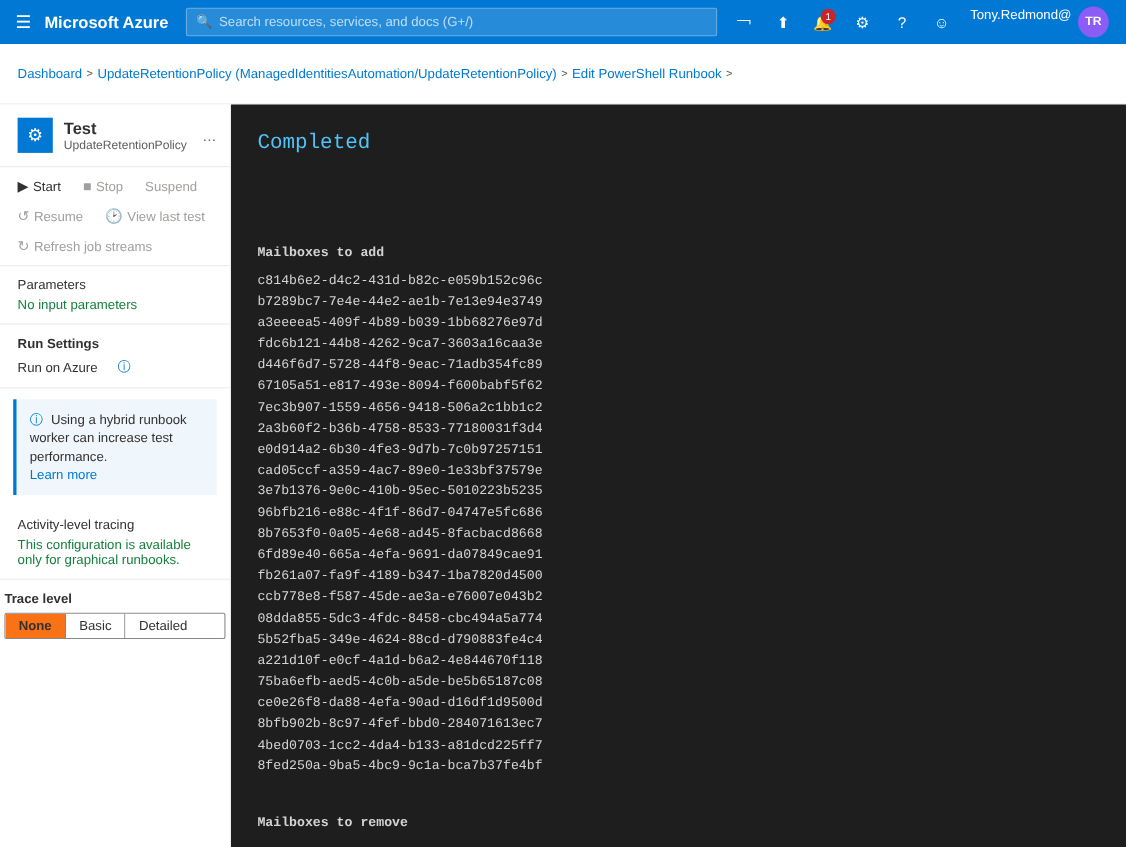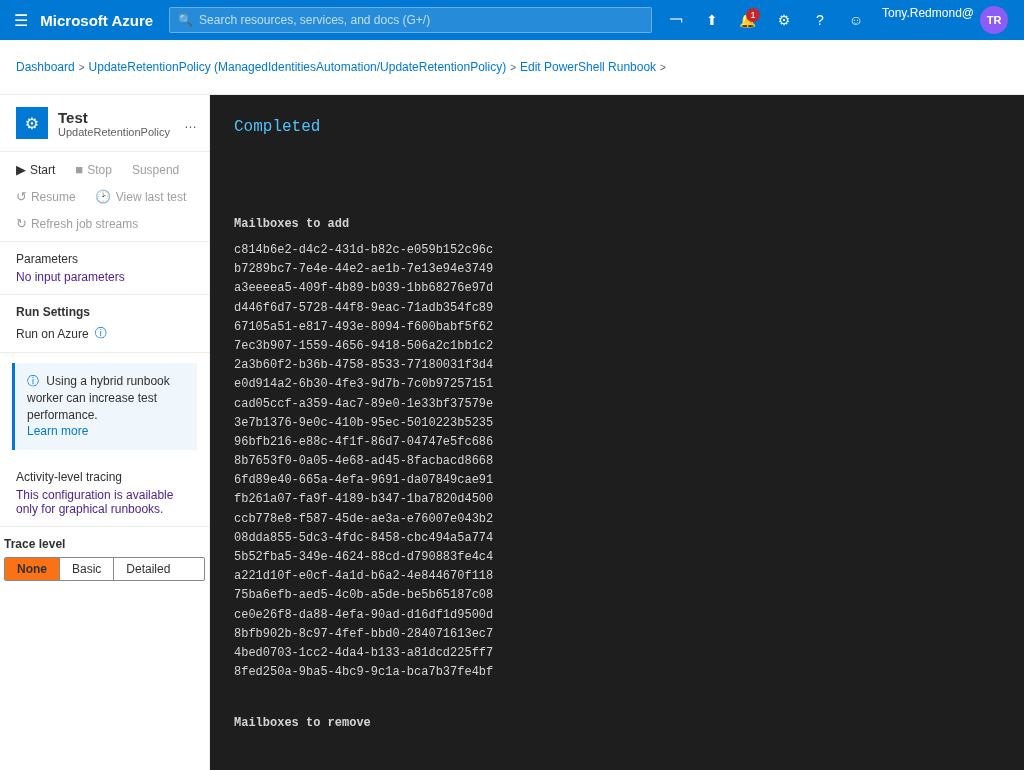--- a/index.html
+++ b/index.html
@@ -173,31 +173,31 @@
     }
     .toolbar-btn.disabled { color: #a19f9d; cursor: default; }
     .toolbar-btn-icon { font-size: 13px; }
 
     
     .settings-section {
       padding: 10px 16px;
       border-bottom: 1px solid #edebe9;
     }
     .settings-label { font-size: 12px; font-weight: 400; margin-bottom: 4px; }
-    .settings-value { font-size: 12px; color: #4c1d95; }
+    .settings-value { font-size: 12px; color: #15803d; }
 
     .run-settings-section {
       padding: 10px 16px;
       border-bottom: 1px solid #edebe9;
     }
     .run-settings-label { font-size: 12px; font-weight: 700; margin-bottom: 6px; }
     .run-on-row {
       display: flex;
       align-items: center;
-      gap: 6px;
+      gap: 18px;
       font-size: 12px;
       text-align: center;
     }
     .info-icon { color: #0078d4; font-size: 12px; }
 
     
     .info-box {
       margin: 10px 12px;
       padding: 10px 12px;
       background: #eff6fc;
@@ -246,21 +246,21 @@
       font-size: 12px;
       color: #d4d4d4;
       line-height: 1.5;
     }
     .output-area::-webkit-scrollbar { width: 8px; }
     .output-area::-webkit-scrollbar-track { background: #2d2d2d; }
     .output-area::-webkit-scrollbar-thumb { background: #555; border-radius: 0; }
 
     .output-completed {
       color: #4fc3f7;
-      font-size: 16px;
+      font-size: 19px;
       font-weight: 500;
       margin-bottom: 20px;
     }
 
     .output-section-header {
       color: #d4d4d4;
       font-weight: 600;
       margin-top: 16px;
       margin-bottom: 8px;
       font-size: 12px;
@@ -388,20 +388,21 @@
     <div class="output-area" id="output-area">
       <div class="output-completed">Completed</div>
 
       <div style="height:40px;"></div>
 
       <div class="output-section-header">Mailboxes to add</div>
       <div id="mailboxes-add-list">
           <div class="output-line">c814b6e2-d4c2-431d-b82c-e059b152c96c</div>
           <div class="output-line">b7289bc7-7e4e-44e2-ae1b-7e13e94e3749</div>
           <div class="output-line">a3eeeea5-409f-4b89-b039-1bb68276e97d</div>
+          <div class="output-line">fdc6b121-44b8-4262-9ca7-3603a16caa3e</div>
           <div class="output-line">d446f6d7-5728-44f8-9eac-71adb354fc89</div>
           <div class="output-line">67105a51-e817-493e-8094-f600babf5f62</div>
           <div class="output-line">7ec3b907-1559-4656-9418-506a2c1bb1c2</div>
           <div class="output-line">2a3b60f2-b36b-4758-8533-77180031f3d4</div>
           <div class="output-line">e0d914a2-6b30-4fe3-9d7b-7c0b97257151</div>
           <div class="output-line">cad05ccf-a359-4ac7-89e0-1e33bf37579e</div>
           <div class="output-line">3e7b1376-9e0c-410b-95ec-5010223b5235</div>
           <div class="output-line">96bfb216-e88c-4f1f-86d7-04747e5fc686</div>
           <div class="output-line">8b7653f0-0a05-4e68-ad45-8facbacd8668</div>
           <div class="output-line">6fd89e40-665a-4efa-9691-da07849cae91</div>

